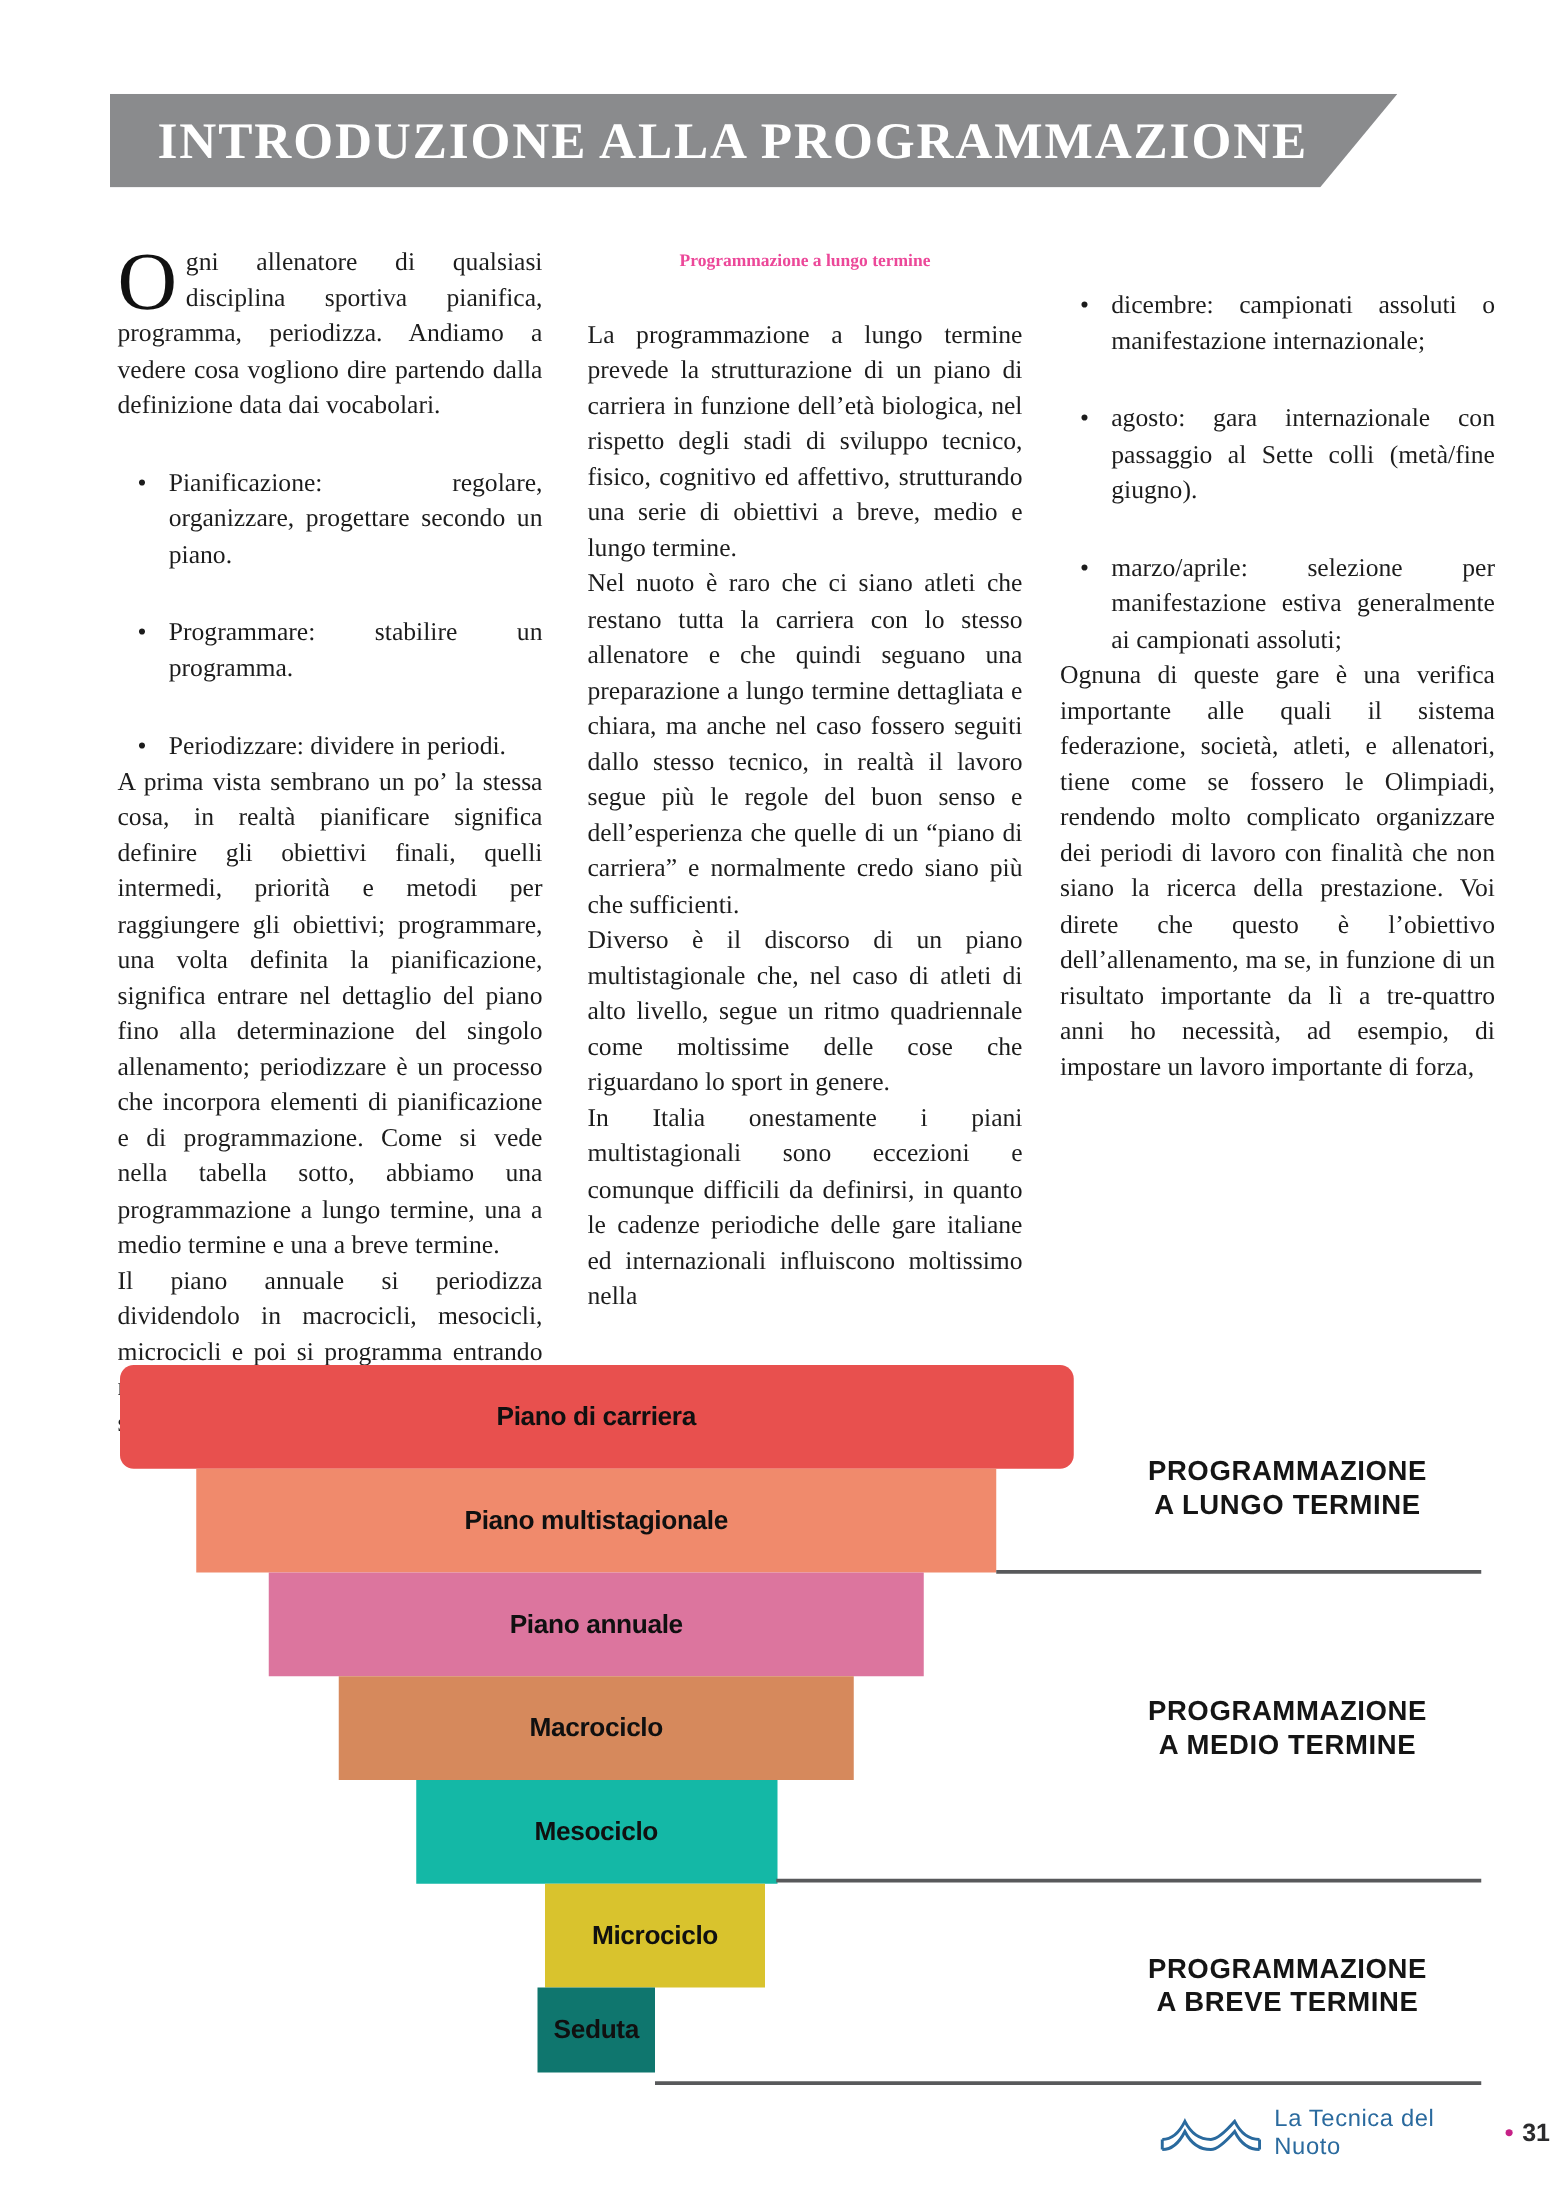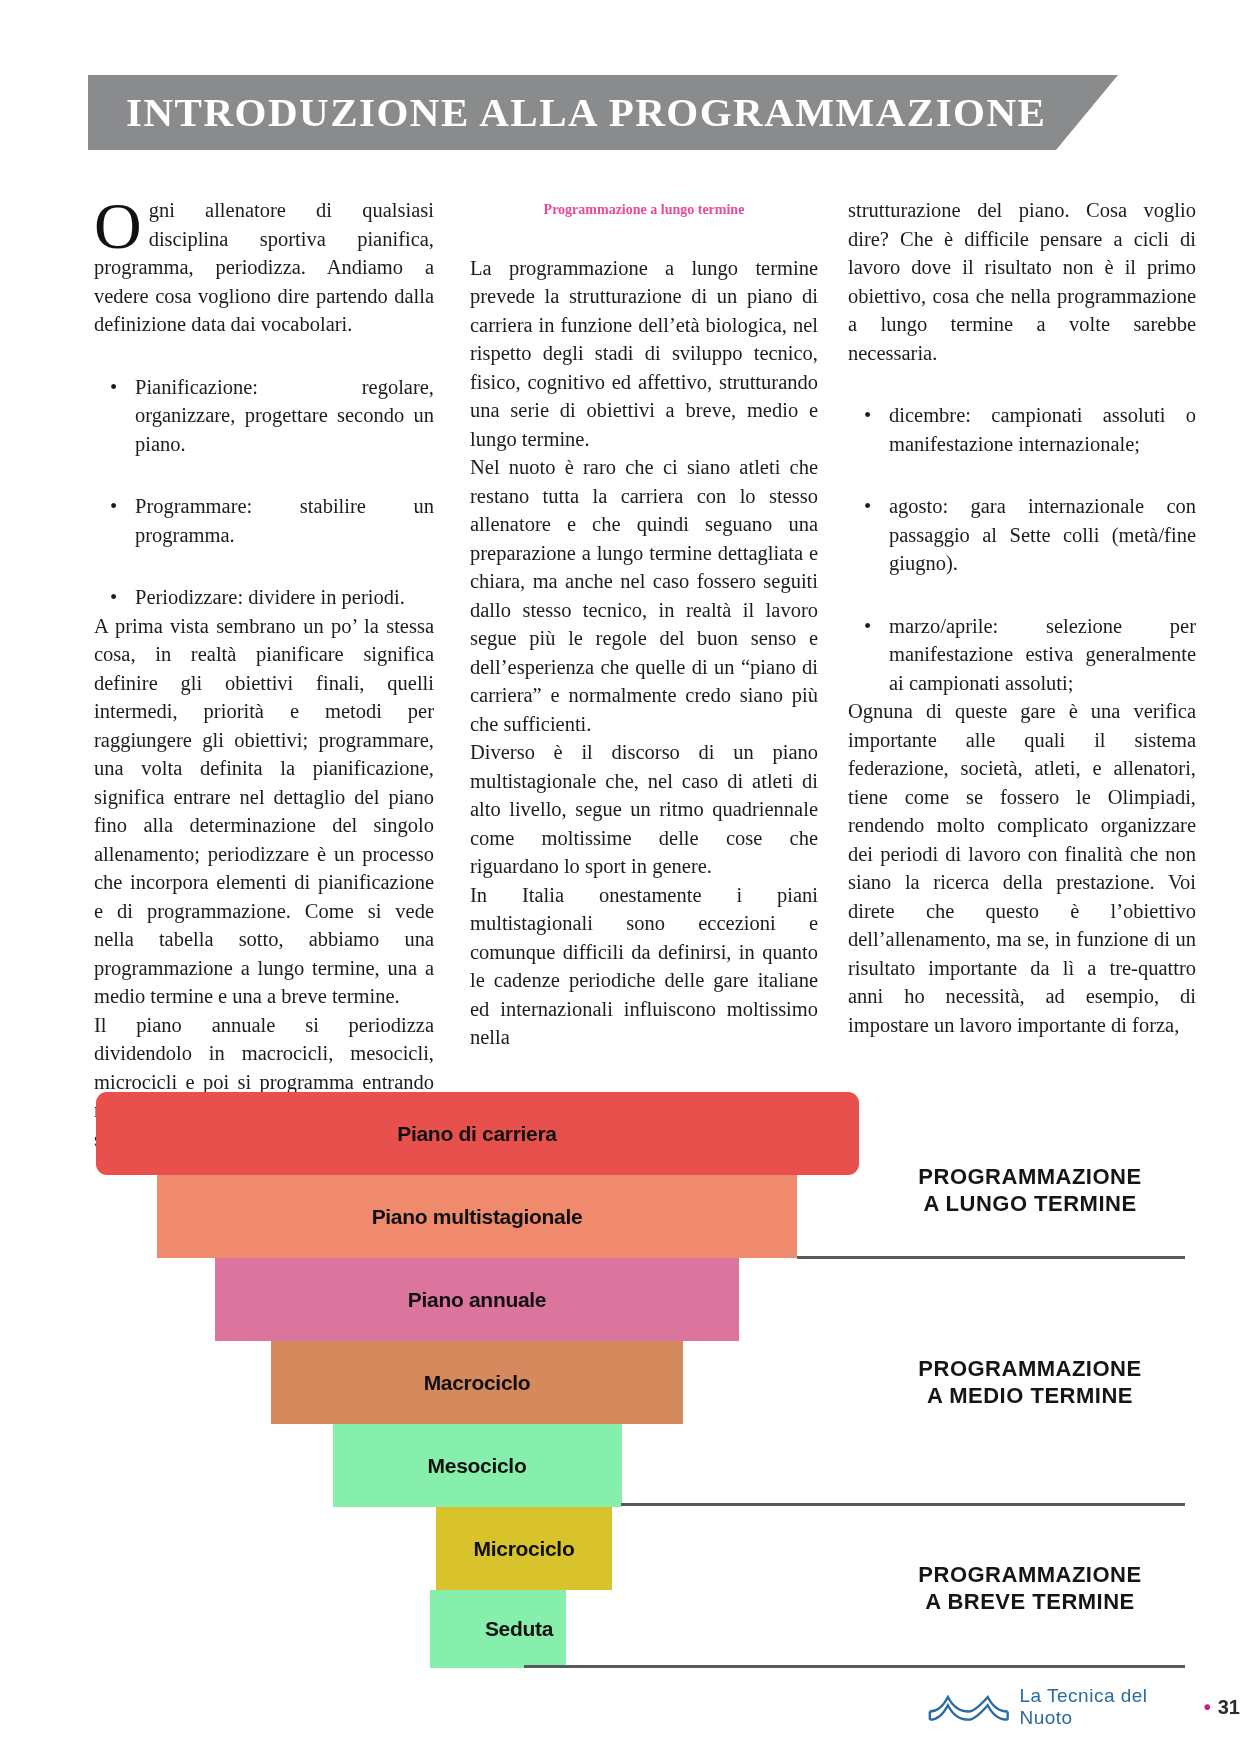--- a/index.html
+++ b/index.html
@@ -169,21 +169,20 @@
 
 <div class="col col-2">
   <h2 class="col-heading">Programmazione a lungo termine</h2>
   <p class="body-para">La programmazione a lungo termine prevede la strutturazione di un piano di carriera in funzione dell’età biologica, nel rispetto degli stadi di sviluppo tecnico, fisico, cognitivo ed affettivo, strutturando una serie di obiettivi a breve, medio e lungo termine.</p>
   <p class="body-para">Nel nuoto è raro che ci siano atleti che restano tutta la carriera con lo stesso allenatore e che quindi seguano una preparazione a lungo termine dettagliata e chiara, ma anche nel caso fossero seguiti dallo stesso tecnico, in realtà il lavoro segue più le regole del buon senso e dell’esperienza che quelle di un “piano di carriera” e normalmente credo siano più che sufficienti.</p>
   <p class="body-para">Diverso è il discorso di un piano multistagionale che, nel caso di atleti di alto livello, segue un ritmo quadriennale come moltissime delle cose che riguardano lo sport in genere.</p>
   <p class="body-para">In Italia onestamente i piani multistagionali sono eccezioni e comunque difficili da definirsi, in quanto le cadenze periodiche delle gare italiane ed internazionali influiscono moltissimo nella</p>
 </div>
 
 <div class="col col-3">
-  <p class="body-para">strutturazione del piano. Cosa voglio dire? Che è difficile pensare a cicli di lavoro dove il risultato non è il primo obiettivo, cosa che nella programmazione a lungo termine a volte sarebbe necessaria.</p>
   <ul class="bullet-list">
     <li>dicembre: campionati assoluti o manifestazione internazionale;</li>
     <li>agosto: gara internazionale con passaggio al Sette colli (metà/fine giugno).</li>
     <li>marzo/aprile: selezione per manifestazione estiva generalmente ai campionati assoluti;</li>
   </ul>
   <p class="body-para">Ognuna di queste gare è una verifica importante alle quali il sistema federazione, società, atleti, e allenatori, tiene come se fossero le Olimpiadi, rendendo molto complicato organizzare dei periodi di lavoro con finalità che non siano la ricerca della prestazione. Voi direte che questo è l’obiettivo dell’allenamento, ma se, in funzione di un risultato importante da lì a tre-quattro anni ho necessità, ad esempio, di impostare un lavoro importante di forza,</p>
 </div>
 
 <div id="funnel-layer">
     <div class="funnel-bar" style="top: 1092px; left: 95.5px; width: 763px; height: 83px; background: rgb(232, 80, 78); border-radius: 11px;">
@@ -191,27 +190,27 @@
     </div>
     <div class="funnel-bar" style="top: 1175px; left: 157px; width: 640px; height: 83px; background: rgb(240, 138, 108);">
       <span class="funnel-bar-label">Piano multistagionale</span>
     </div>
     <div class="funnel-bar" style="top: 1258px; left: 215px; width: 524px; height: 83px; background: rgb(220, 117, 158);">
       <span class="funnel-bar-label">Piano annuale</span>
     </div>
     <div class="funnel-bar" style="top: 1341px; left: 271px; width: 412px; height: 83px; background: rgb(214, 137, 92);">
       <span class="funnel-bar-label">Macrociclo</span>
     </div>
-    <div class="funnel-bar" style="top: 1424px; left: 332.5px; width: 289px; height: 83px; background: #86efac; text-align: right;">
+    <div class="funnel-bar" style="top: 1424px; left: 332.5px; width: 289px; height: 83px; background: #14b8a6; text-align: right;">
       <span class="funnel-bar-label">Mesociclo</span>
     </div>
     <div class="funnel-bar" style="top: 1507px; left: 389px; width: 176px; height: 83px; background: rgb(217, 195, 45); margin-left: 47px;">
       <span class="funnel-bar-label">Microciclo</span>
     </div>
-    <div class="funnel-bar" style="top: 1590px; left: 430px; width: 94px; height: 78px; background: #86efac; padding-left: 42px;">
+    <div class="funnel-bar" style="top: 1590px; left: 430px; width: 94px; height: 68px; background: #0f766e;">
       <span class="funnel-bar-label">Seduta</span>
     </div>
     <div class="funnel-group-label" style="top: 1163px;">
       <div>PROGRAMMAZIONE</div>
       <div>A LUNGO TERMINE</div>
     </div>
     <div class="funnel-line" style="top: 1256px; left: 797px; width: 388px; background: rgb(88, 89, 91);"></div>
     <div class="funnel-group-label" style="top: 1355px;">
       <div>PROGRAMMAZIONE</div>
       <div>A MEDIO TERMINE</div>

